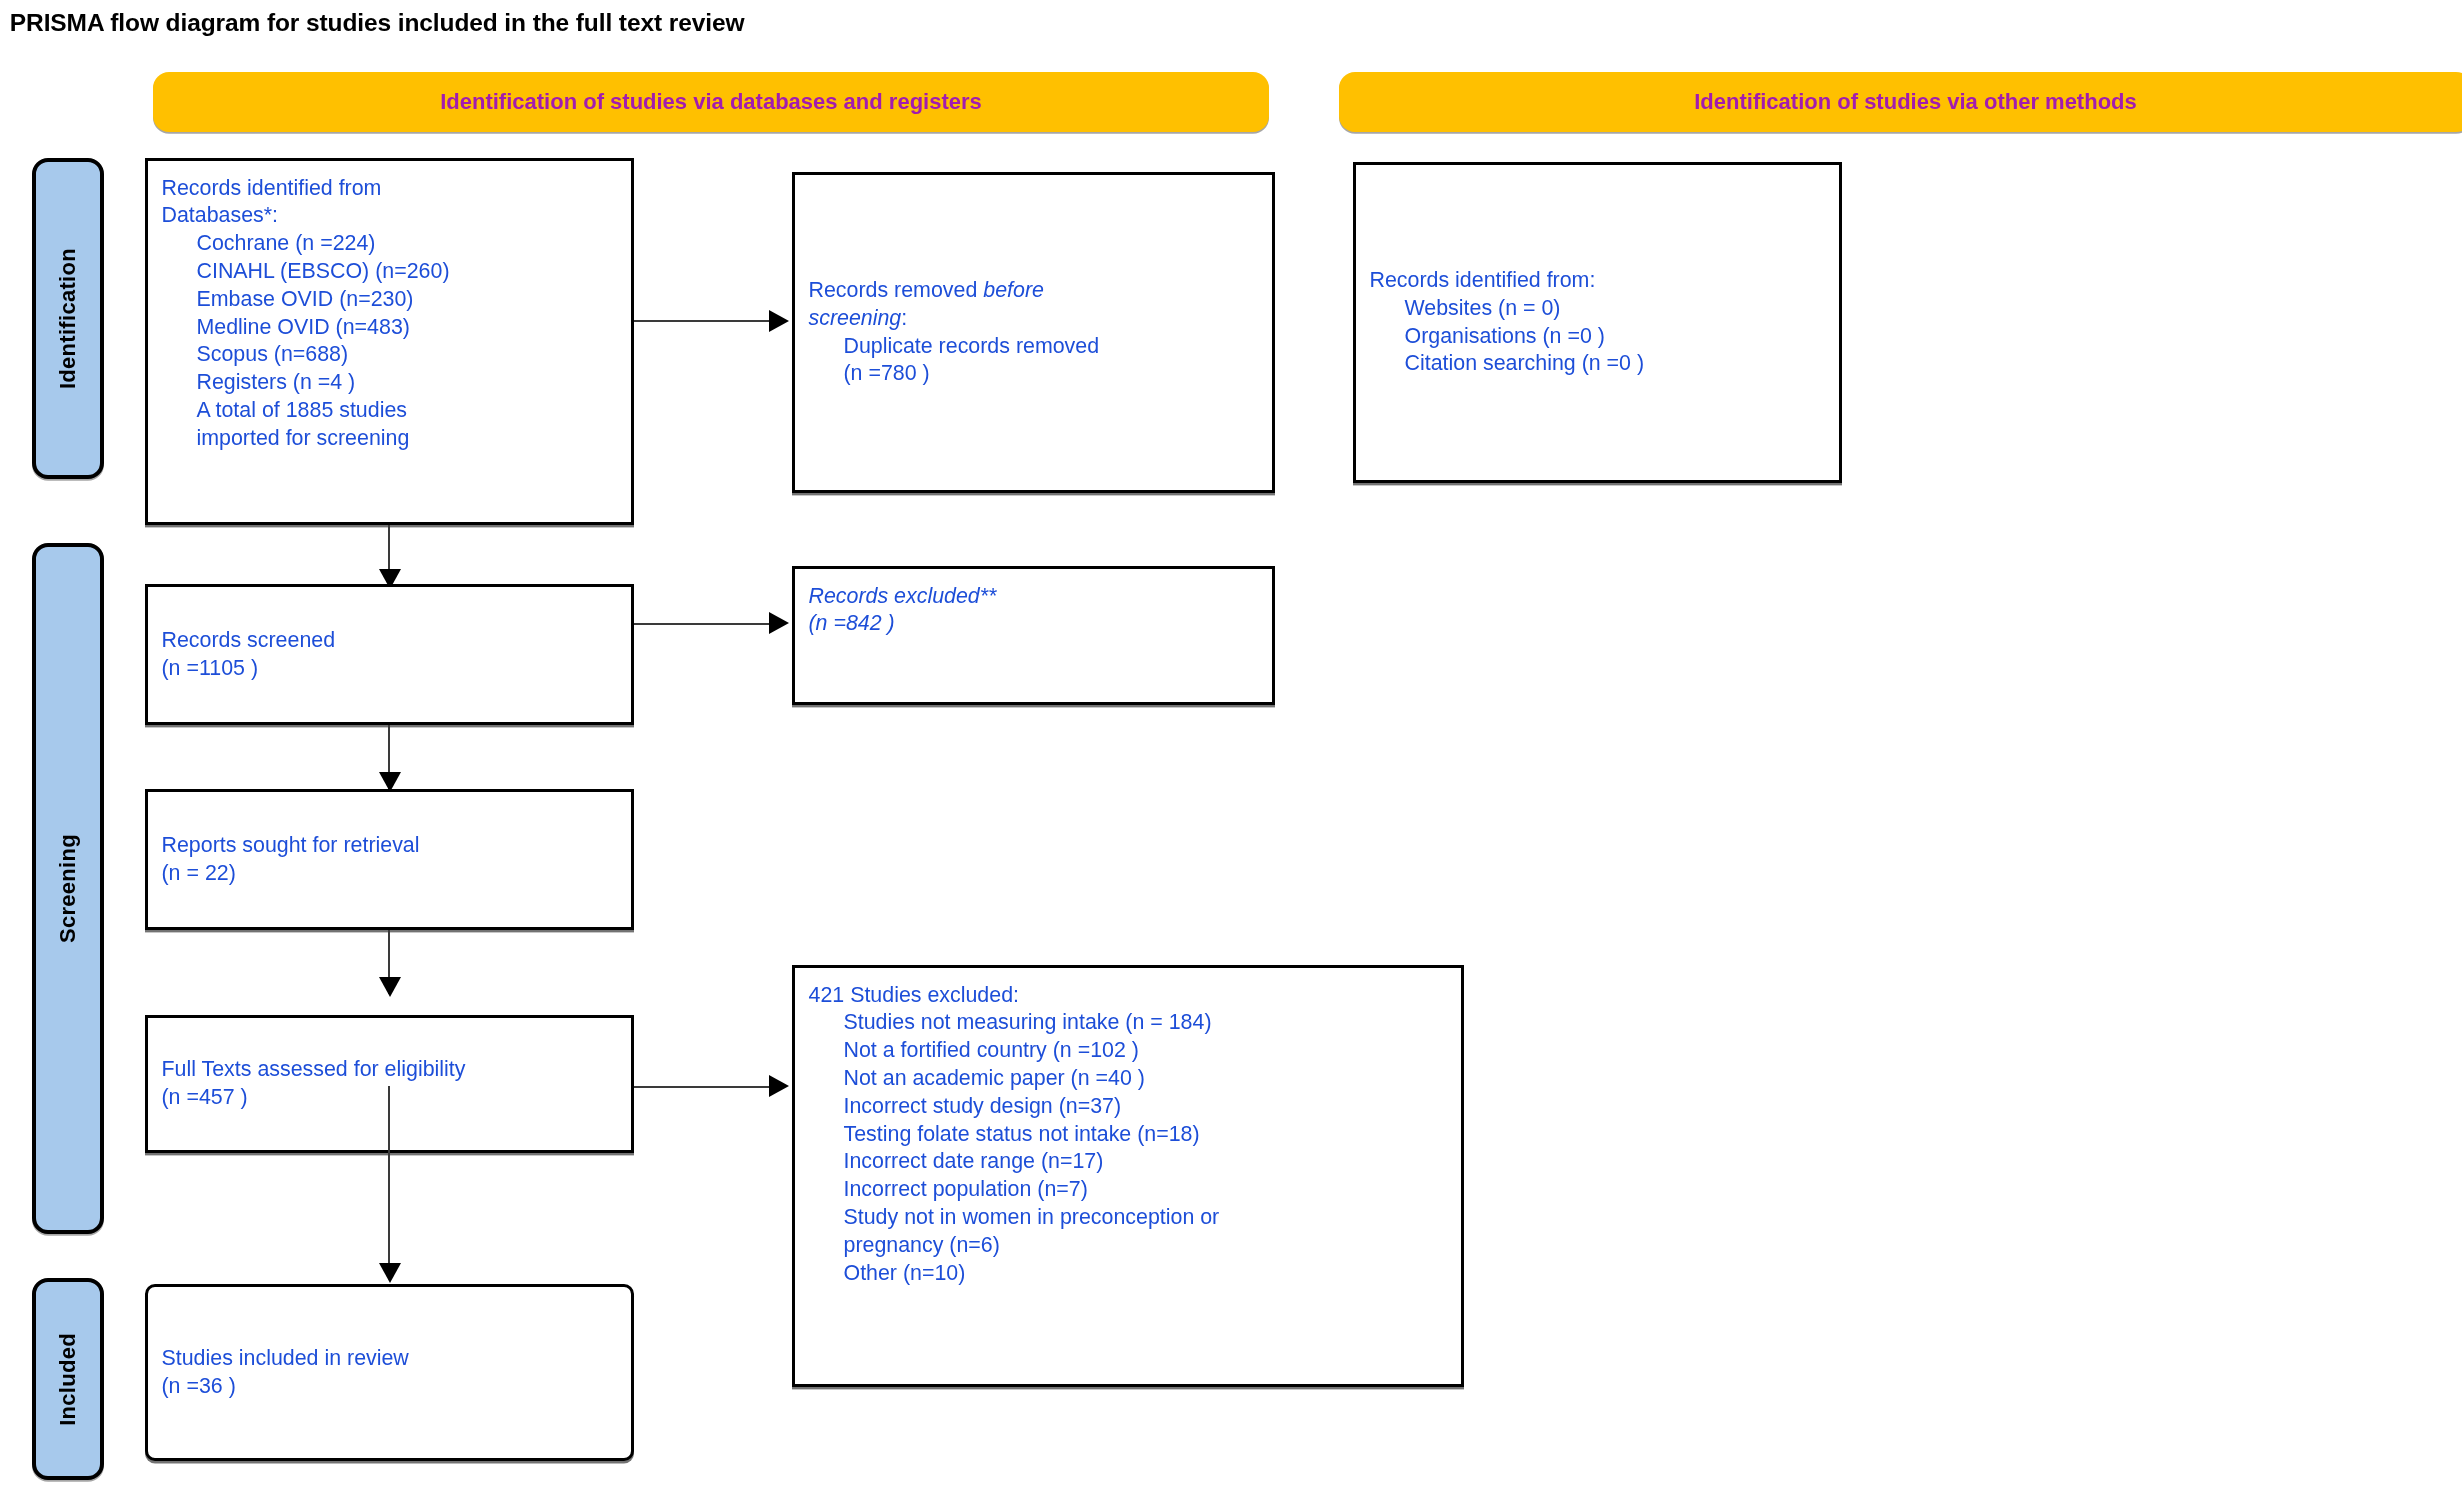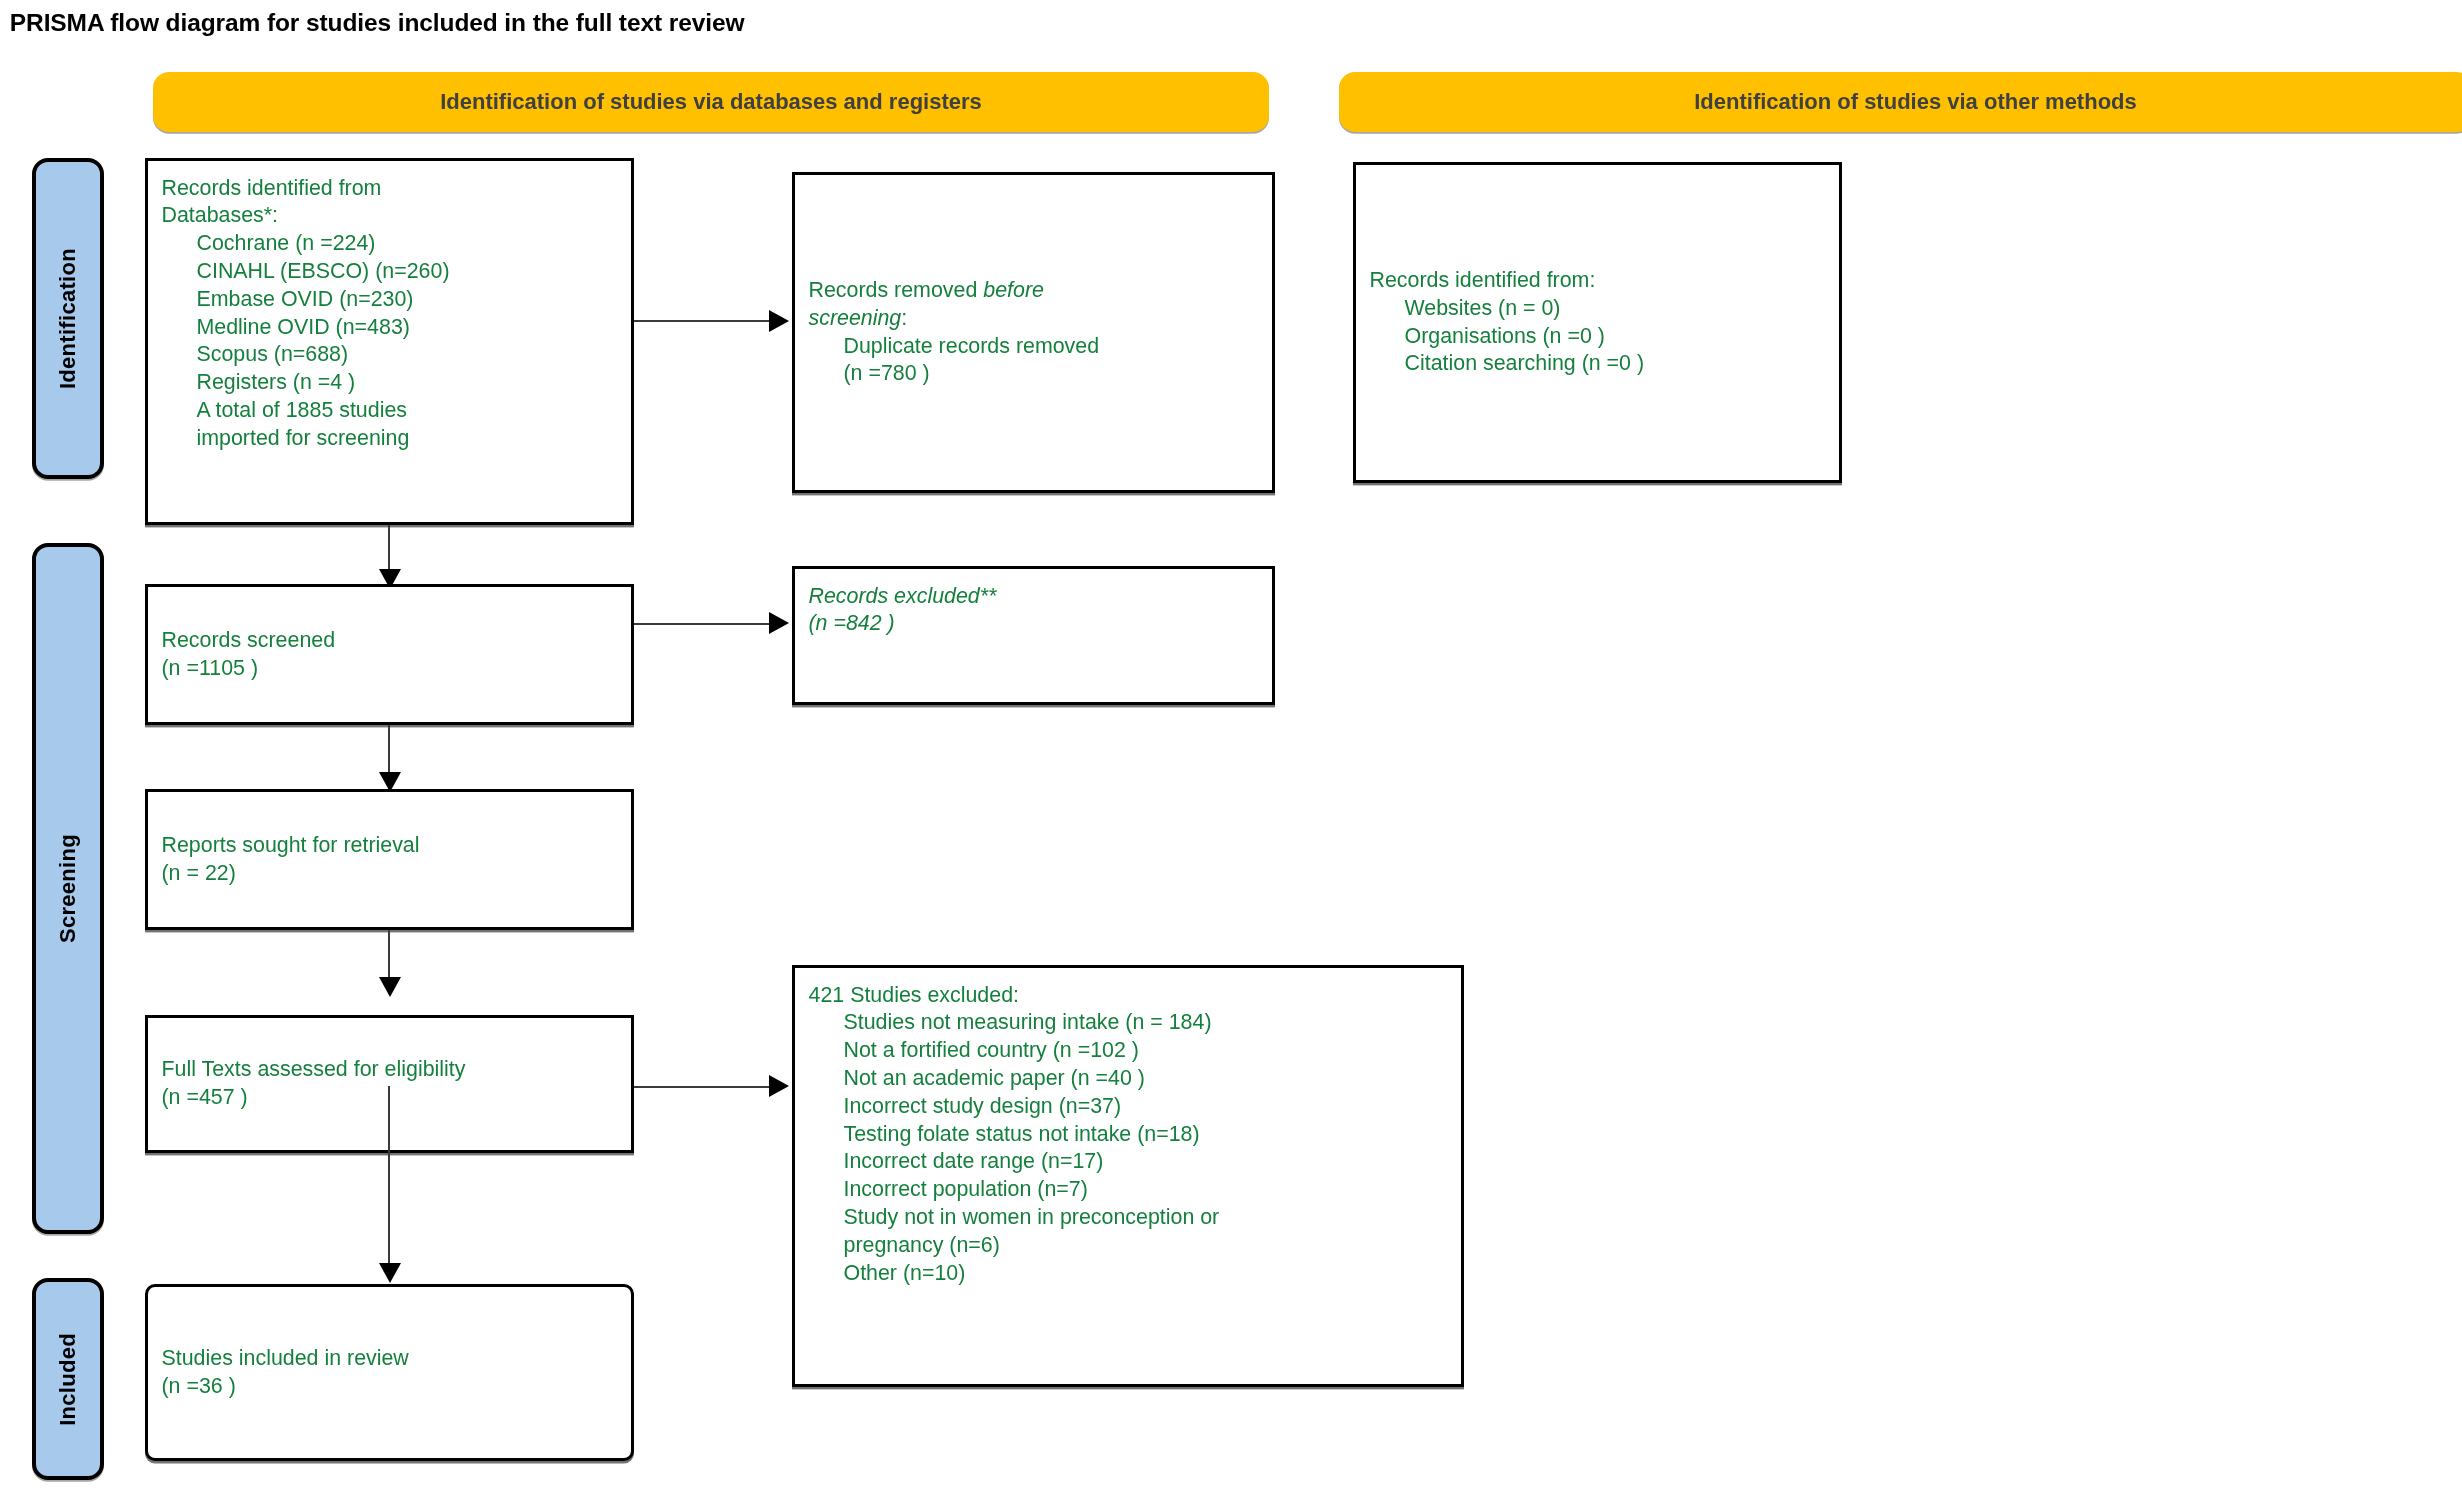--- a/index.html
+++ b/index.html
@@ -12,21 +12,21 @@
     position:absolute;left:9.8px;top:8.6px;
     font-size:24.5px;font-weight:bold;color:#000;letter-spacing:-0.1px;
     white-space:nowrap;
   }
   
   .banner{
     position:absolute;
     background:#FFC000;
     border-radius:16px;
     display:flex;align-items:center;justify-content:center;
-    color:#404040;font-weight:bold;font-size:22px;
+    color:#a21caf;font-weight:bold;font-size:22px;
     box-shadow:0 1.8px 0 rgba(0,0,0,0.35);
     text-align:center;
   }
   
   .rail{
     position:absolute;
     background:#A7C9EC;
     border:4.3px solid #000;
     border-radius:16px;
     display:flex;align-items:center;justify-content:center;
@@ -43,21 +43,21 @@
   .box{
     position:absolute;
     background:#ffffff;
     border:3.1px solid #000;
     box-sizing:border-box;
     display:flex;align-items:center;
     box-shadow:0 2.4px 0 rgba(0,0,0,0.55);
   }
   .box .txt{
     padding:0 13.5px;
-    font-size:21.4px;line-height:1.30;color:#15803d;
+    font-size:21.4px;line-height:1.30;color:#1d4ed8;
     width:100%;
   }
   .box .txt .ind{ padding-left:35px; display:block; }
   .box .txt .it{ font-style:italic; }
   .box.top .txt{ align-self:flex-start; padding-top:13.5px; }
   
   .hline{position:absolute;background:#3a3a3a;height:2.4px;}
   .vline{position:absolute;background:#3a3a3a;width:2.4px;}
   .arrow-r{
     position:absolute;width:0;height:0;

